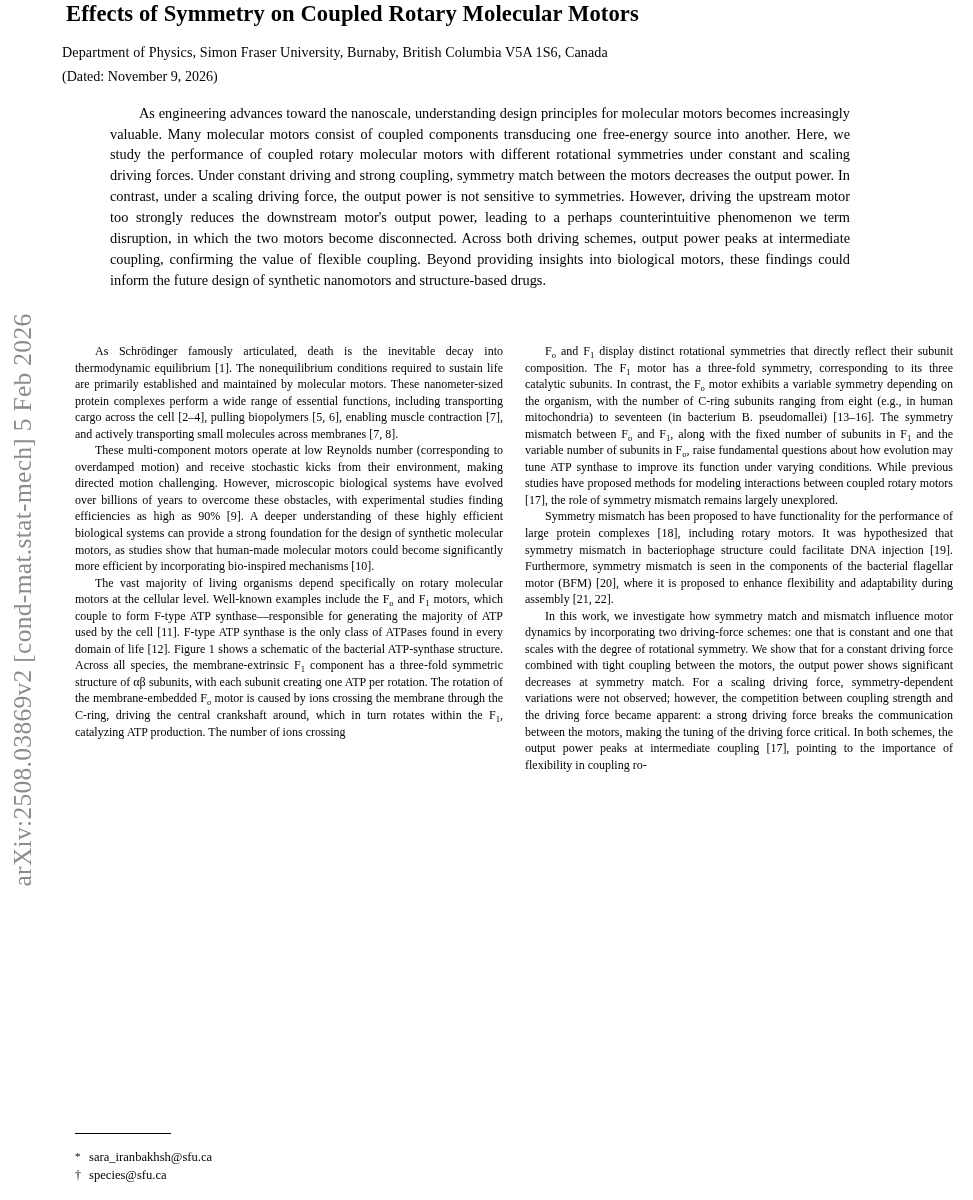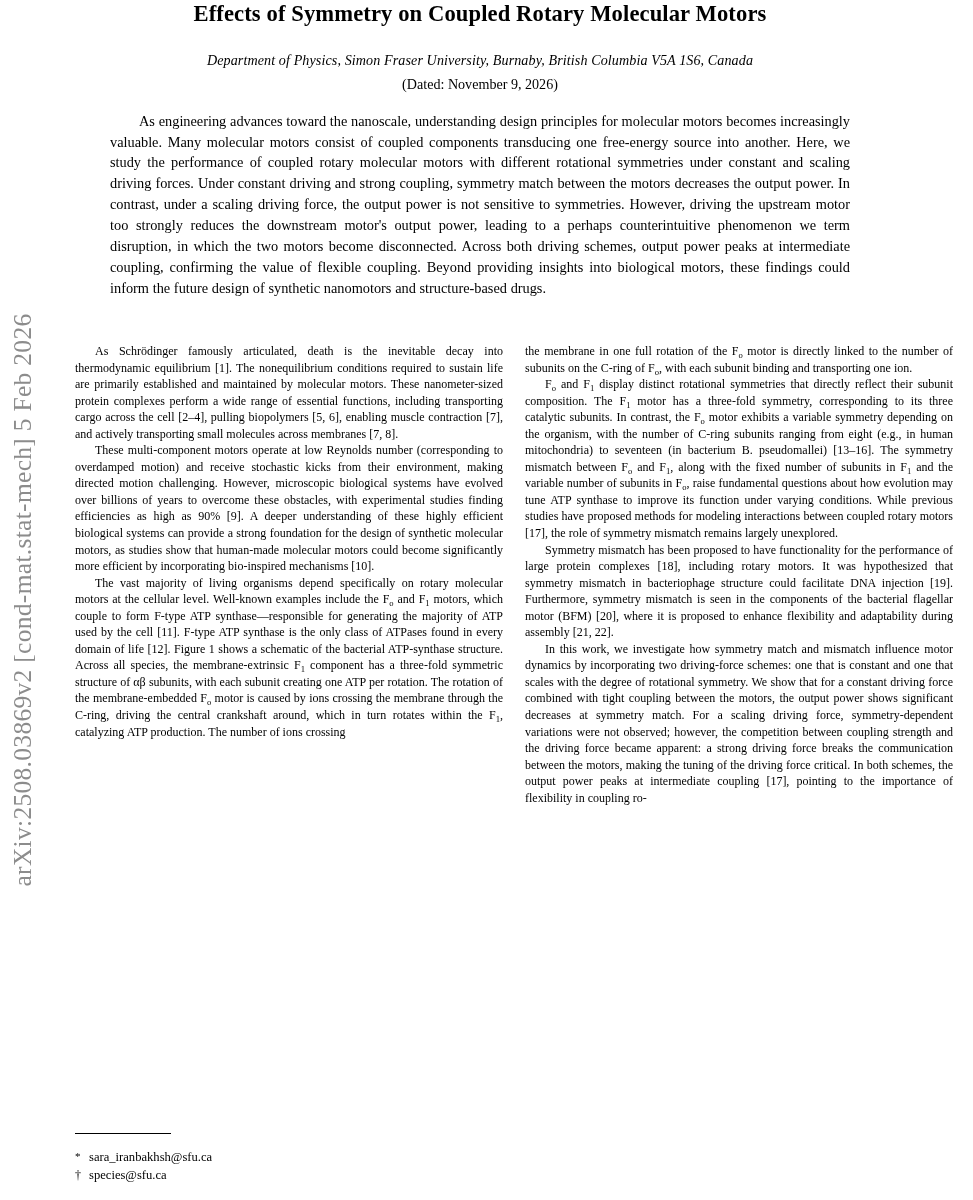--- a/index.html
+++ b/index.html
@@ -42,21 +42,20 @@
     position: absolute;
     left: 62px;
     top: 0px;
     width: 836px;
     height: 1200px;
   }
 
   
   #title-block {
     width: 100%;
-    text-align: center;
     padding-top: 1px;
   }
   #paper-title {
     font-size: 22.6px;
     font-weight: bold;
     line-height: 1.18;
     letter-spacing: 0.1px;
     margin: 0;
     padding: 0 4px;
   }
@@ -65,22 +64,21 @@
     margin-top: 22px;
     letter-spacing: 0.25px;
   }
   #author-line .fn-mark {
     font-size: 11px;
     vertical-align: super;
     line-height: 0;
   }
   #affiliation-line {
     font-size: 14.1px;
-    font-style: italic;
-    margin-top: 24px;
+    margin-top: 16px;
     letter-spacing: 0.1px;
   }
   #date-line {
     font-size: 14.1px;
     margin-top: 7px;
   }
 
   
   #abstract {
     margin: 18px auto 8px auto;
@@ -171,21 +169,20 @@
 
   <div id="columns">
 
     <div class="col" id="col-left">
       <p class="first">As Schrödinger famously articulated, death is the inevitable decay into thermodynamic equilibrium [1]. The nonequilibrium conditions required to sustain life are primarily established and maintained by molecular motors. These nanometer-sized protein complexes perform a wide range of essential functions, including transporting cargo across the cell [2–4], pulling biopolymers [5, 6], enabling muscle contraction [7], and actively transporting small molecules across membranes [7, 8].</p>
       <p>These multi-component motors operate at low Reynolds number (corresponding to overdamped motion) and receive stochastic kicks from their environment, making directed motion challenging. However, microscopic biological systems have evolved over billions of years to overcome these obstacles, with experimental studies finding efficiencies as high as 90% [9]. A deeper understanding of these highly efficient biological systems can provide a strong foundation for the design of synthetic molecular motors, as studies show that human-made molecular motors could become significantly more efficient by incorporating bio-inspired mechanisms [10].</p>
       <p><span>The vast majority of living organisms depend specifically on rotary molecular motors at the cellular level. Well-known examples include the F</span><sub>o</sub><span> and F</span><sub>1</sub><span> motors, which couple to form F-type ATP synthase—responsible for generating the majority of ATP used by the cell [11]. F-type ATP synthase is the only class of ATPases found in every domain of life [12]. Figure 1 shows a schematic of the bacterial ATP-synthase structure. Across all species, the membrane-extrinsic F</span><sub>1</sub><span> component has a three-fold symmetric structure of αβ subunits, with each subunit creating one ATP per rotation. The rotation of the membrane-embedded F</span><sub>o</sub><span> motor is caused by ions crossing the membrane through the C-ring, driving the central crankshaft around, which in turn rotates within the F</span><sub>1</sub><span>, catalyzing ATP production. The number of ions crossing</span></p>
     </div>
 
     <div class="col" id="col-right">
-      <p class="first" style="text-indent:0"><span>the membrane in one full rotation of the F</span><sub>o</sub><span> motor is directly linked to the number of subunits on the C-ring of F</span><sub>o</sub><span>, with each subunit binding and transporting one ion.</span></p>
 
       <p><span>F</span><sub>o</sub><span> and F</span><sub>1</sub><span> display distinct rotational symmetries that directly reflect their subunit composition. The F</span><sub>1</sub><span> motor has a three-fold symmetry, corresponding to its three catalytic subunits. In contrast, the F</span><sub>o</sub><span> motor exhibits a variable symmetry depending on the organism, with the number of C-ring subunits ranging from eight (e.g., in human mitochondria) to seventeen (in bacterium B. pseudomallei) [13–16]. The symmetry mismatch between F</span><sub>o</sub><span> and F</span><sub>1</sub><span>, along with the fixed number of subunits in F</span><sub>1</sub><span> and the variable number of subunits in F</span><sub>o</sub><span>, raise fundamental questions about how evolution may tune ATP synthase to improve its function under varying conditions. While previous studies have proposed methods for modeling interactions between coupled rotary motors [17], the role of symmetry mismatch remains largely unexplored.</span></p>
 
       <p>Symmetry mismatch has been proposed to have functionality for the performance of large protein complexes [18], including rotary motors. It was hypothesized that symmetry mismatch in bacteriophage structure could facilitate DNA injection [19]. Furthermore, symmetry mismatch is seen in the components of the bacterial flagellar motor (BFM) [20], where it is proposed to enhance flexibility and adaptability during assembly [21, 22].</p>
       <p>In this work, we investigate how symmetry match and mismatch influence motor dynamics by incorporating two driving-force schemes: one that is constant and one that scales with the degree of rotational symmetry. We show that for a constant driving force combined with tight coupling between the motors, the output power shows significant decreases at symmetry match. For a scaling driving force, symmetry-dependent variations were not observed; however, the competition between coupling strength and the driving force became apparent: a strong driving force breaks the communication between the motors, making the tuning of the driving force critical. In both schemes, the output power peaks at intermediate coupling [17], pointing to the importance of flexibility in coupling ro-</p>
     </div>
   </div>
 
   <div id="footnotes">
     <div id="footnote-rule"></div>

